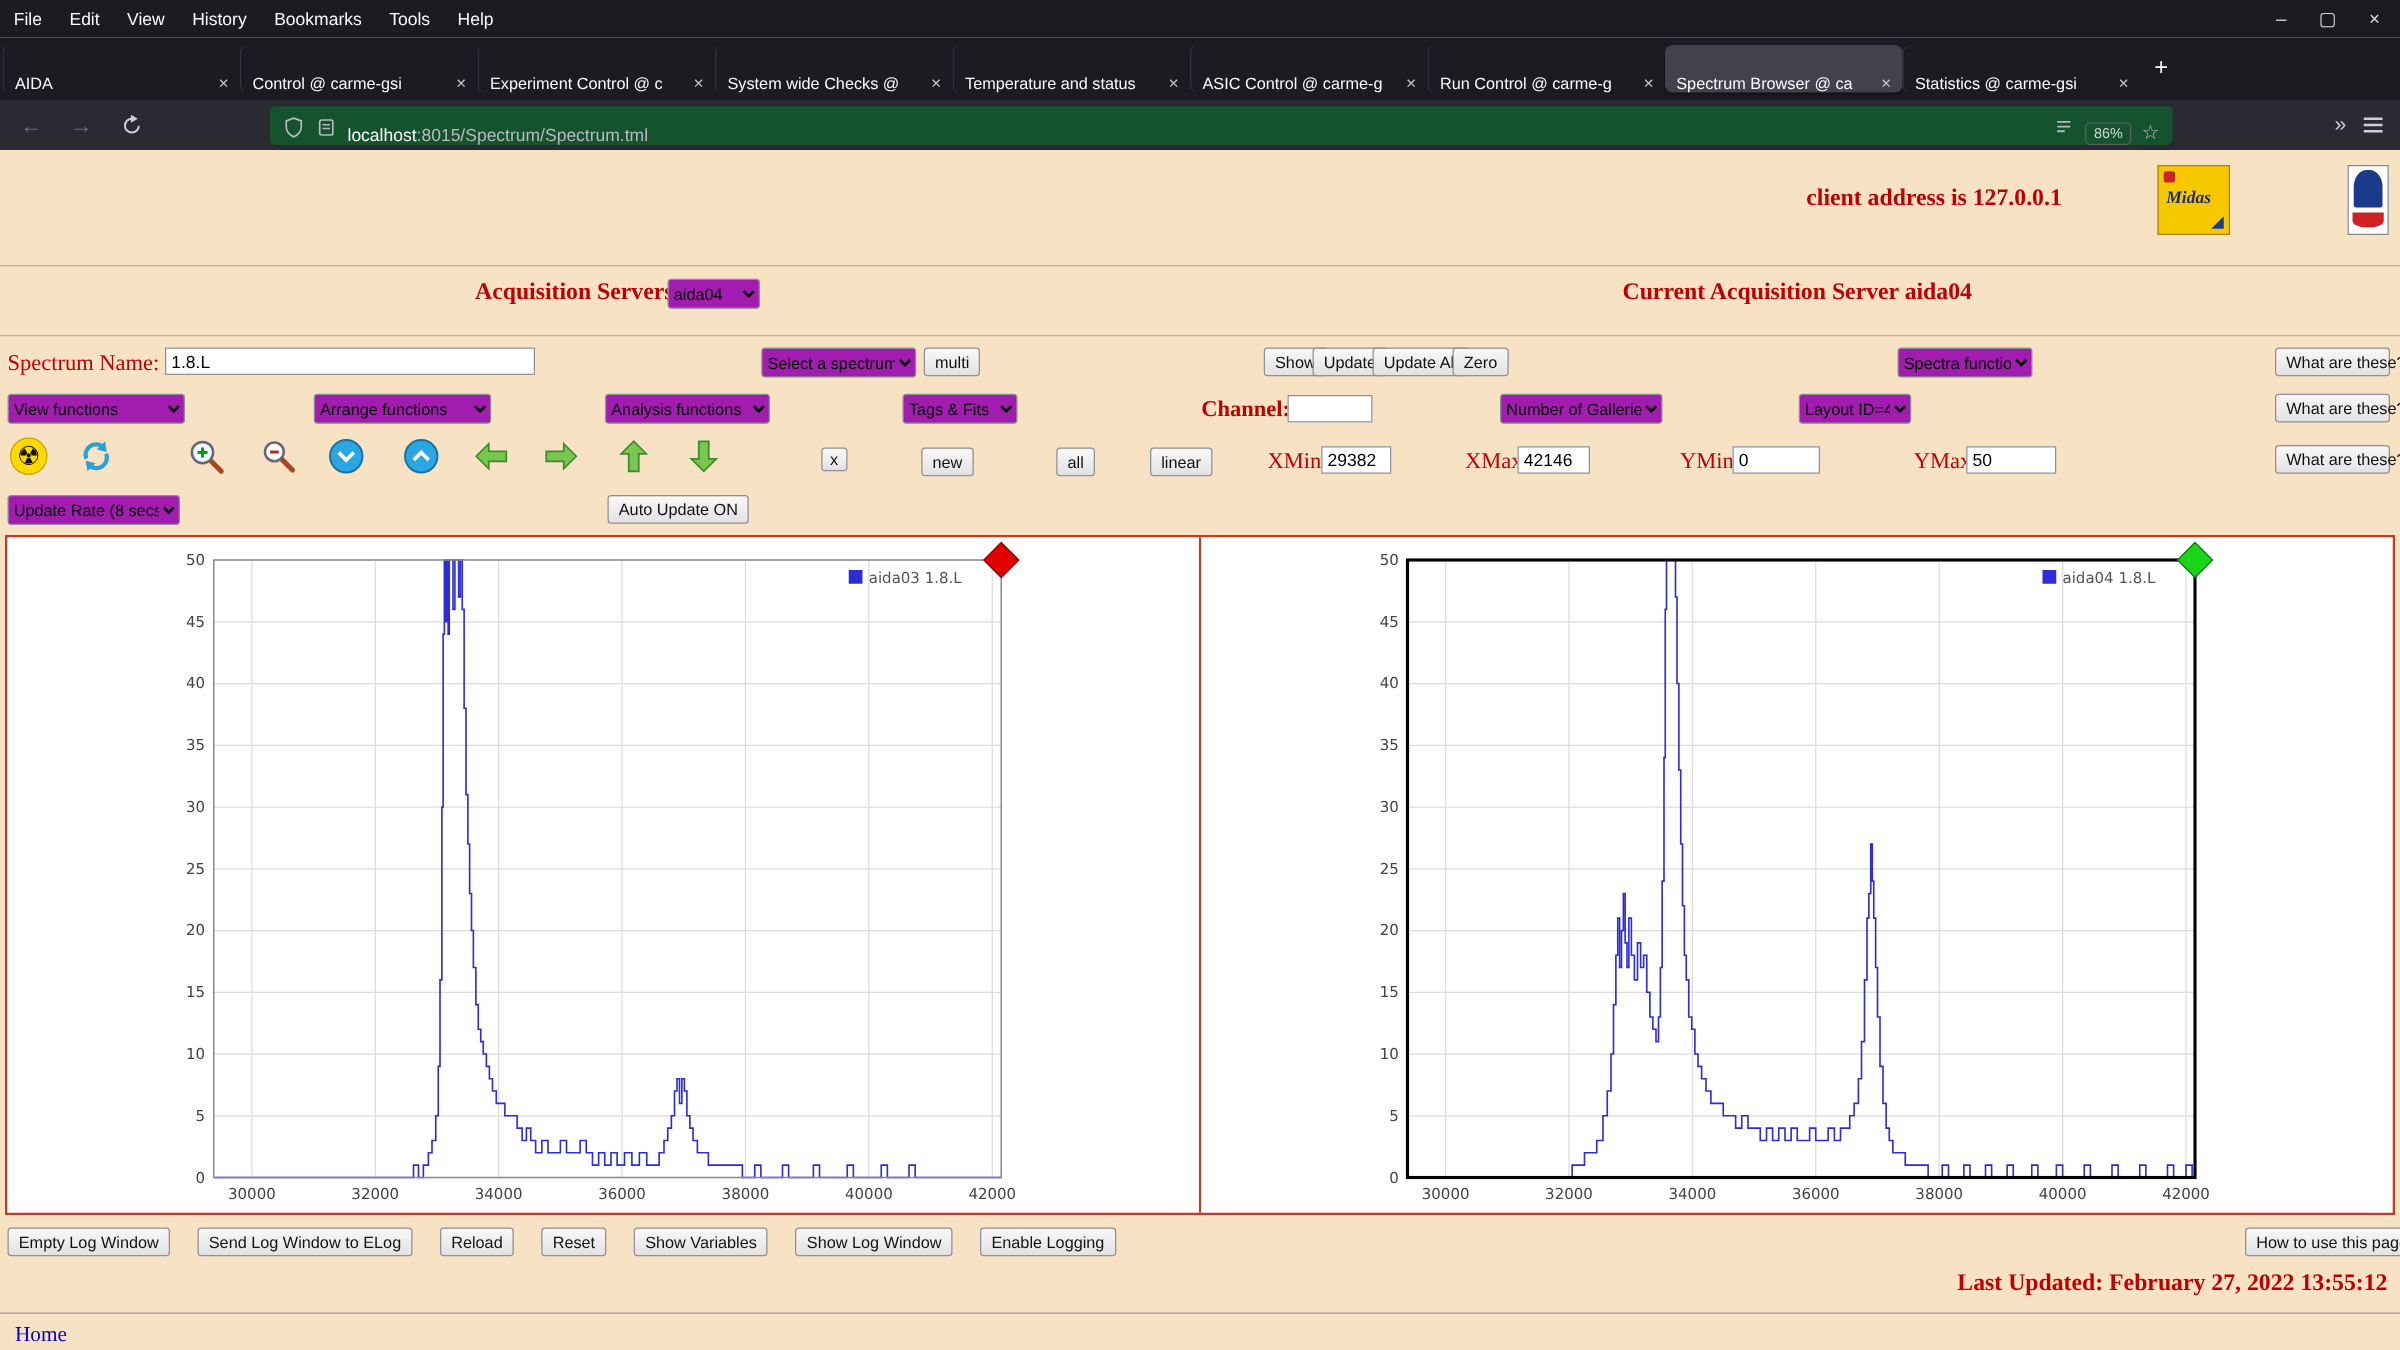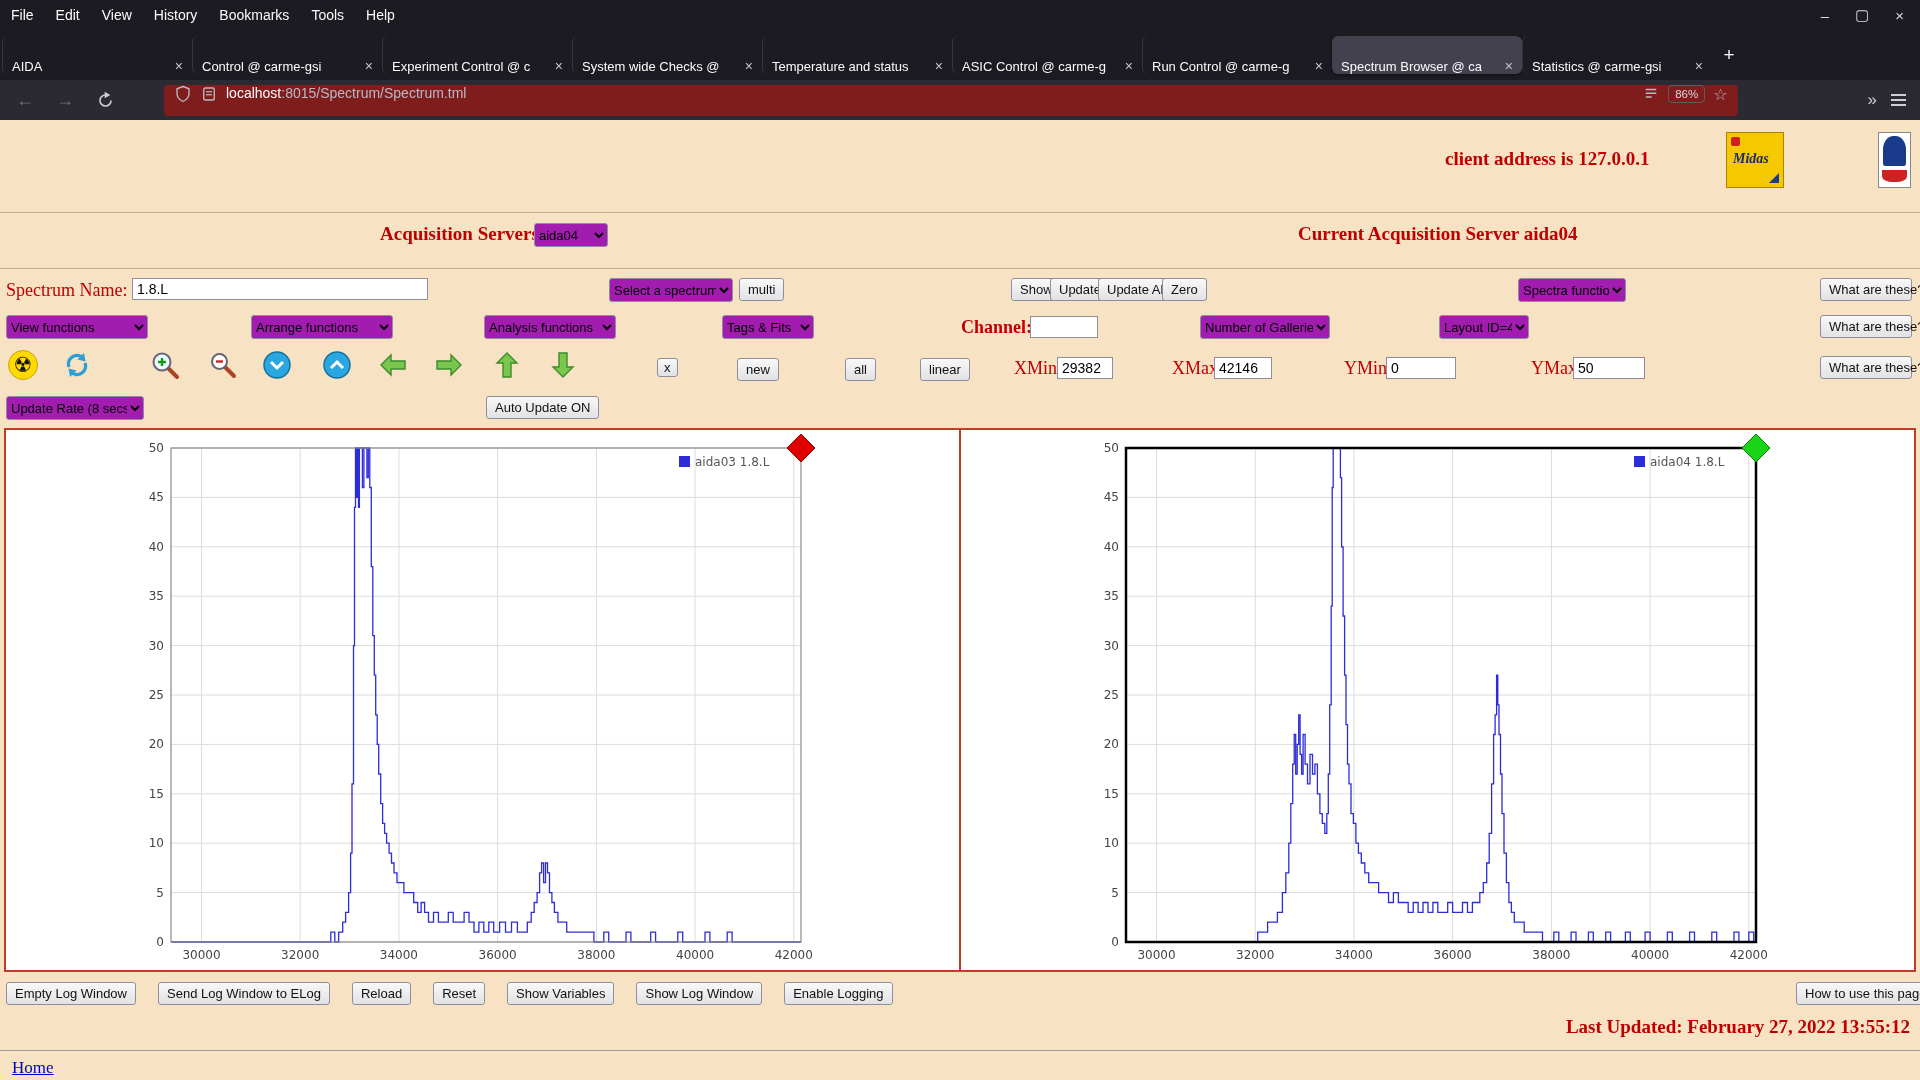--- a/index.html
+++ b/index.html
@@ -15,21 +15,21 @@
   .tab{width:190px;height:38px;display:flex;align-items:flex-end;padding:0 9px;color:#fbfbfe;font-size:13px;border-radius:6px;position:relative;cursor:pointer}
   .tab:not(.active){border-left:1px solid #36353f}
   .tab.active{background:#42414d;box-shadow:0 1px 3px rgba(0,0,0,.5)}
   .tab-label{flex:1;white-space:nowrap;overflow:hidden}
   .tab-close{color:#c6c6cd;font-size:14px;padding-left:6px;cursor:pointer}
   .new-tab{width:34px;height:34px;display:flex;align-items:center;justify-content:center;color:#fbfbfe;font-size:19px;border-radius:4px;cursor:pointer}
 
   .navbar{height:40px;background:#2b2a33;display:flex;align-items:center;padding:0 10px;gap:10px}
   .nav-btn{width:30px;height:30px;display:flex;align-items:center;justify-content:center;font-size:18px;border-radius:4px;cursor:pointer}
   .nav-btn.dim{color:#6d6d78}
-  .urlbar{flex:1;height:31px;margin-left:34px;margin-right:120px;background:#7f1d1d;border-radius:4px;display:flex;align-items:flex-start;padding:0 10px;gap:8px;cursor:text}
+  .urlbar{flex:1;height:31px;margin-left:86px;margin-right:120px;background:#14532d;border-radius:4px;display:flex;align-items:flex-end;padding:0 10px;gap:8px;cursor:text}
   .url-text{font-size:14px;color:#fbfbfe;white-space:nowrap}
   .url-path{color:#b9b9c4}
   .url-spacer{flex:1}
   .zoom-pill{border:1px solid #5b5b66;border-radius:4px;font-size:11.5px;color:#d7d7de;padding:2px 6px;cursor:pointer}
   .star{color:#b9b9c4;font-size:16px;cursor:pointer}
   .overflow-btn{color:#cfcfd8;font-size:17px;cursor:pointer}
   .hamburger{display:flex;flex-direction:column;gap:3px;cursor:pointer;padding:4px}
   .hamburger i{display:block;width:15px;height:2px;background:#cfcfd8}
 
   
@@ -115,21 +115,21 @@
   .chart-divider{width:2px;background:#c23b22}
   .chart-cell svg{display:block}
   .grid{stroke:#dcdcdc;stroke-width:1}
   .tick{font:12px "DejaVu Sans",sans-serif;fill:#444}
   .legend{font:12px "DejaVu Sans",sans-serif;fill:#555}
 
   [data-name="log-buttons"]{left:6px;top:862px;display:flex;gap:22px}
   [data-name="how-to-use-button"]{left:1796px;top:862px}
   [data-name="last-updated"]{right:10px;top:896px}
   [data-name="footer-rule"]{left:0;right:0;top:930px;border-top:1px solid #9b9b9b}
-  [data-name="home-link"]{left:12px;top:938px;font:17px "Liberation Serif",serif;color:#0000cc;text-decoration:underline;cursor:pointer}
+  [data-name="home-link"]{left:12px;top:938px;font:17px "Liberation Serif",serif;color:#0000cc;cursor:pointer}
 </style>
 </head>
 <body>
 
 <div data-name="browser-chrome">
   <div class="menubar" data-name="menu-bar">
     <span class="menu-item" data-name="menu-file">File</span>
     <span class="menu-item" data-name="menu-edit">Edit</span>
     <span class="menu-item" data-name="menu-view">View</span>
     <span class="menu-item" data-name="menu-history">History</span>

